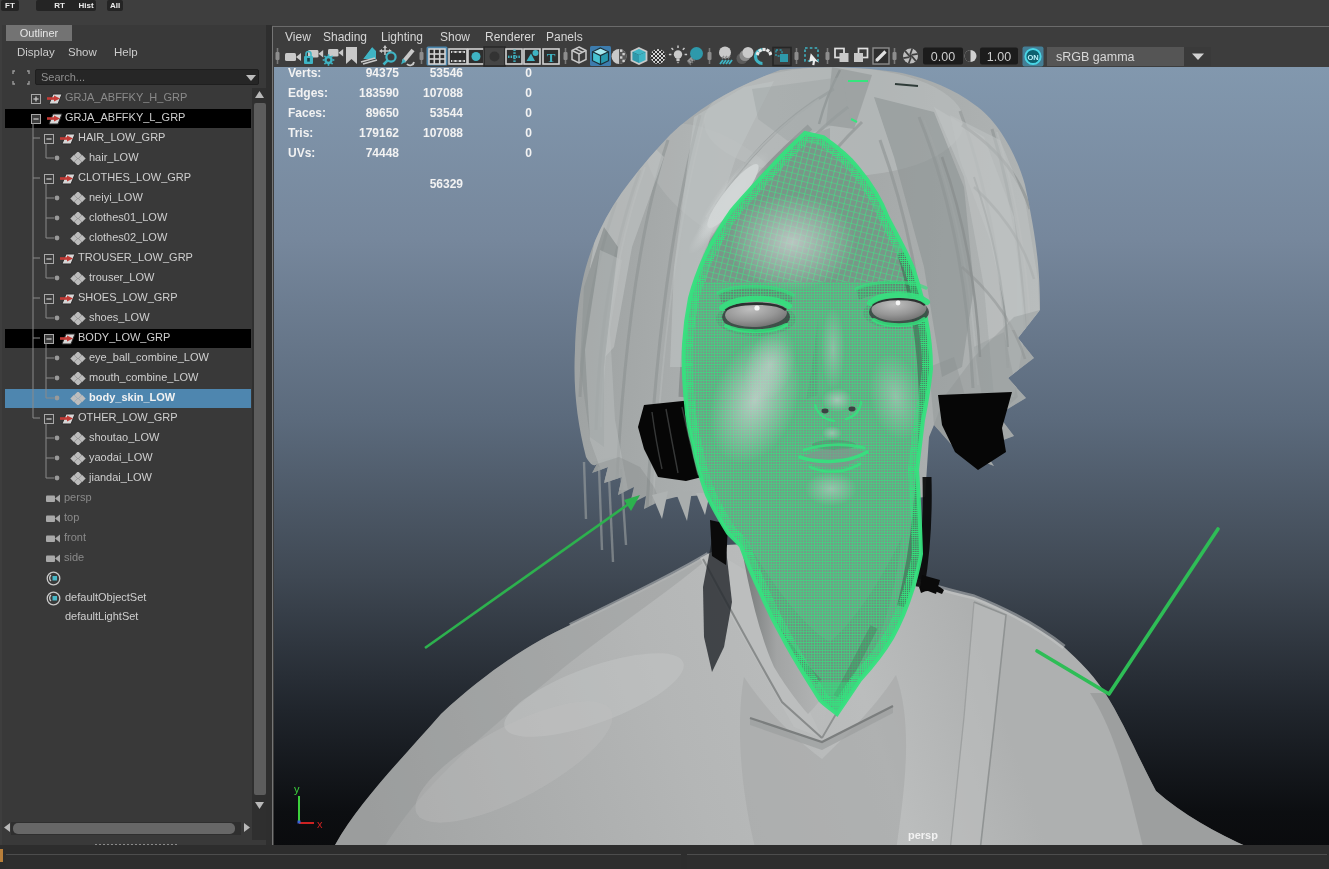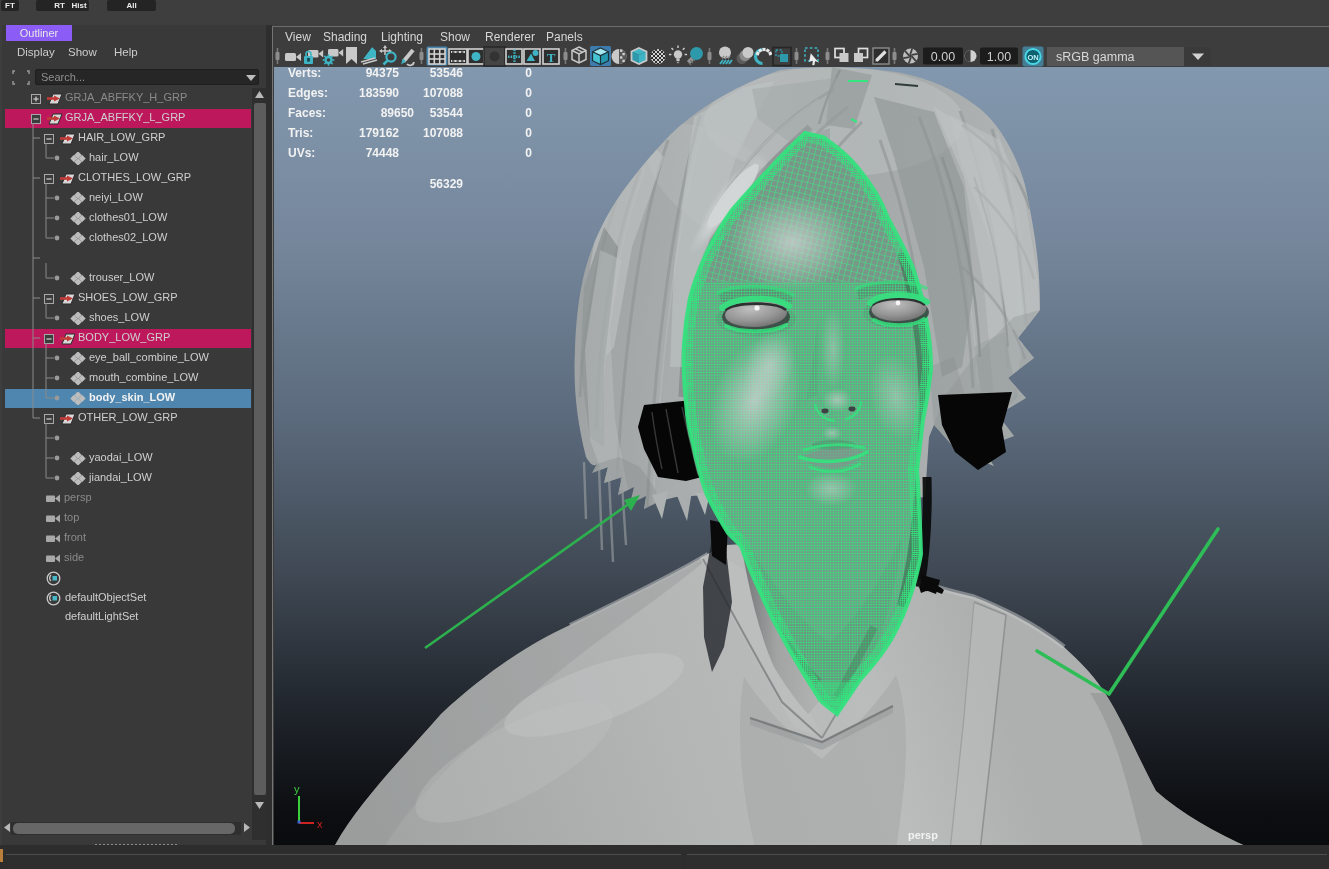--- a/index.html
+++ b/index.html
@@ -2,46 +2,46 @@
 <html><head>
 <meta charset="utf-8">
 <style>
   html,body{margin:0;padding:0;}
   body{width:1329px;height:869px;background:#3e3e3e;overflow:hidden;position:relative;
        font-family:"Liberation Sans",sans-serif;-webkit-font-smoothing:antialiased;}
   .abs{position:absolute;}
   .tbtn{position:absolute;top:0;height:11px;background:#242424;border-radius:2px;
         color:#ececec;font-size:8px;font-weight:bold;text-align:center;line-height:11px;}
   #outliner{position:absolute;left:2px;top:25px;width:264px;height:820px;background:#393939;}
-  #otab{position:absolute;left:4px;top:0;width:66px;height:16px;background:#8b5cf6;
+  #otab{position:absolute;left:4px;top:0;width:66px;height:16px;background:#737373;
         color:#e6e6e6;font-size:11px;line-height:16px;text-align:center;}
   .omenu{position:absolute;top:21px;color:#cccccc;font-size:11.5px;}
   #osearch{position:absolute;left:33px;top:44px;width:224px;height:16px;background:#262626;
         border:1px solid #1e1e1e;border-radius:2px;color:#8f8f8f;font-size:11px;line-height:15px;
         padding-left:5px;box-sizing:border-box;}
   .trow{position:absolute;left:3px;width:246px;height:19px;}
-  .tsel{background:#be185d;}
+  .tsel{background:#000000;}
   .tsel2{background:#4e86af;}
   .tt{position:absolute;top:2.5px;font-size:11px;color:#cfcfcf;white-space:pre;}
   .dim{color:#8a8a8a;}
   .blk{color:#f2f2f2;font-weight:bold;}
   #vpanel{position:absolute;left:272px;top:26px;width:1057px;height:825px;
       border-left:1px solid #757575;border-top:1px solid #6b6b6b;background:#3d3d3d;box-sizing:border-box;}
   .vmenu{position:absolute;top:3px;color:#d6d6d6;font-size:12px;}
   #vscene{position:absolute;left:274px;top:67px;width:1055px;height:784px;}
   .hud{position:absolute;color:#f2f2f2;font-size:12px;font-weight:bold;white-space:pre;}
   .hudnum{position:absolute;color:#f2f2f2;font-size:12px;font-weight:bold;text-align:right;width:80px;}
   #bstrip{position:absolute;left:0;top:845px;width:1329px;height:24px;background:#2d2d2d;}
 </style>
 </head>
 <body>
 <div class="tbtn" style="left:1px;width:18px;">FT</div>
 <div class="tbtn" style="left:36px;width:47px;">RT</div>
-<div class="tbtn" style="left:69px;width:20px;">Hist</div>
-<div class="tbtn" style="left:107px;width:49px;">All</div>
+<div class="tbtn" style="left:76px;width:20px;">Hist</div>
+<div class="tbtn" style="left:107px;width:16px;">All</div>
 
 <div id="outliner">
   <div id="otab">Outliner</div>
   <div class="omenu" style="left:15px;">Display</div>
   <div class="omenu" style="left:66px;">Show</div>
   <div class="omenu" style="left:112px;">Help</div>
   <svg class="abs" style="left:9px;top:44px;" width="20" height="17" viewBox="0 0 20 17">
     <g stroke="#9a9a9a" stroke-width="1.4" fill="none">
       <path d="M4,2 L2,2 L2,5"></path>
         <path d="M16,2 L18,2 L18,5"></path>
@@ -131,20 +131,32 @@
     </div>
     <div class="trow" style="top:203.5px;">
       <svg class="abs" style="left:65px;top:3px;" width="16" height="13" viewBox="0 0 16 13">
         <rect x="-2.6" y="-2.6" width="5.2" height="5.2" transform="translate(8,3) rotate(45)" fill="#bdbdbd"></rect>
         <rect x="-2.6" y="-2.6" width="5.2" height="5.2" transform="translate(4,6.5) rotate(45)" fill="#bdbdbd"></rect>
         <rect x="-2.6" y="-2.6" width="5.2" height="5.2" transform="translate(12,6.5) rotate(45)" fill="#bdbdbd"></rect>
         <rect x="-2.6" y="-2.6" width="5.2" height="5.2" transform="translate(8,10) rotate(45)" fill="#bdbdbd"></rect>
       </svg>
       <div class="tt " style="left:84px;">clothes02_LOW</div>
     </div>
+    <div class="trow" style="top:223.5px;">
+      <svg class="abs" style="left:39px;top:5px;" width="10" height="10" viewBox="0 0 10 10">
+        <rect x="0.5" y="0.5" width="9" height="9" fill="#3c3c3c" stroke="#a8a8a8" stroke-width="1"></rect>
+        <line x1="2.4" y1="5" x2="7.6" y2="5" stroke="#d0d0d0" stroke-width="1.2"></line>
+      </svg>
+      <svg class="abs" style="left:54px;top:2px;" width="18" height="15" viewBox="0 0 18 15">
+        <polygon points="3,13 12,13 16,3 7,3" fill="#d6d6d6" stroke="#2a2a2a" stroke-width="1"></polygon>
+        <rect x="1" y="6.2" width="8" height="2.6" fill="#c33b36"></rect>
+        <polygon points="8,4.5 14,7.5 8,10.5" fill="#c33b36"></polygon>
+      </svg>
+      <div class="tt " style="left:73px;">TROUSER_LOW_GRP</div>
+    </div>
     <div class="trow" style="top:243.5px;">
       <svg class="abs" style="left:65px;top:3px;" width="16" height="13" viewBox="0 0 16 13">
         <rect x="-2.6" y="-2.6" width="5.2" height="5.2" transform="translate(8,3) rotate(45)" fill="#bdbdbd"></rect>
         <rect x="-2.6" y="-2.6" width="5.2" height="5.2" transform="translate(4,6.5) rotate(45)" fill="#bdbdbd"></rect>
         <rect x="-2.6" y="-2.6" width="5.2" height="5.2" transform="translate(12,6.5) rotate(45)" fill="#bdbdbd"></rect>
         <rect x="-2.6" y="-2.6" width="5.2" height="5.2" transform="translate(8,10) rotate(45)" fill="#bdbdbd"></rect>
       </svg>
       <div class="tt " style="left:84px;">trouser_LOW</div>
     </div>
     <div class="trow" style="top:263.5px;">
@@ -211,20 +223,29 @@
       <svg class="abs" style="left:39px;top:5px;" width="10" height="10" viewBox="0 0 10 10">
         <rect x="0.5" y="0.5" width="9" height="9" fill="#3c3c3c" stroke="#a8a8a8" stroke-width="1"></rect>
         <line x1="2.4" y1="5" x2="7.6" y2="5" stroke="#d0d0d0" stroke-width="1.2"></line>
       </svg>
       <svg class="abs" style="left:54px;top:2px;" width="18" height="15" viewBox="0 0 18 15">
         <polygon points="3,13 12,13 16,3 7,3" fill="#d6d6d6" stroke="#2a2a2a" stroke-width="1"></polygon>
         <rect x="1" y="6.2" width="8" height="2.6" fill="#c33b36"></rect>
         <polygon points="8,4.5 14,7.5 8,10.5" fill="#c33b36"></polygon>
       </svg>
       <div class="tt " style="left:73px;">OTHER_LOW_GRP</div>
+    </div>
+    <div class="trow" style="top:403.5px;">
+      <svg class="abs" style="left:65px;top:3px;" width="16" height="13" viewBox="0 0 16 13">
+        <rect x="-2.6" y="-2.6" width="5.2" height="5.2" transform="translate(8,3) rotate(45)" fill="#bdbdbd"></rect>
+        <rect x="-2.6" y="-2.6" width="5.2" height="5.2" transform="translate(4,6.5) rotate(45)" fill="#bdbdbd"></rect>
+        <rect x="-2.6" y="-2.6" width="5.2" height="5.2" transform="translate(12,6.5) rotate(45)" fill="#bdbdbd"></rect>
+        <rect x="-2.6" y="-2.6" width="5.2" height="5.2" transform="translate(8,10) rotate(45)" fill="#bdbdbd"></rect>
+      </svg>
+      <div class="tt " style="left:84px;">shoutao_LOW</div>
     </div>
     <div class="trow" style="top:423.5px;">
       <svg class="abs" style="left:65px;top:3px;" width="16" height="13" viewBox="0 0 16 13">
         <rect x="-2.6" y="-2.6" width="5.2" height="5.2" transform="translate(8,3) rotate(45)" fill="#bdbdbd"></rect>
         <rect x="-2.6" y="-2.6" width="5.2" height="5.2" transform="translate(4,6.5) rotate(45)" fill="#bdbdbd"></rect>
         <rect x="-2.6" y="-2.6" width="5.2" height="5.2" transform="translate(12,6.5) rotate(45)" fill="#bdbdbd"></rect>
         <rect x="-2.6" y="-2.6" width="5.2" height="5.2" transform="translate(8,10) rotate(45)" fill="#bdbdbd"></rect>
       </svg>
       <div class="tt " style="left:84px;">yaodai_LOW</div>
     </div>
@@ -770,21 +791,21 @@
     <text x="43" y="761" font-size="11" fill="#cc2222" font-family="Liberation Sans,sans-serif">x</text>
   </svg>
 
 <div class="hud" style="left:288px;top:66px;">Verts:</div>
 <div class="hud" style="left:288px;top:86px;">Edges:</div>
 <div class="hud" style="left:288px;top:106px;">Faces:</div>
 <div class="hud" style="left:288px;top:126px;">Tris:</div>
 <div class="hud" style="left:288px;top:146px;">UVs:</div>
 <div class="hudnum" style="left:319px;top:66px;">94375</div>
 <div class="hudnum" style="left:319px;top:86px;">183590</div>
-<div class="hudnum" style="left:334px;top:106px;">89650</div>
+<div class="hudnum" style="left:319px;top:106px;">89650</div>
 <div class="hudnum" style="left:319px;top:126px;">179162</div>
 <div class="hudnum" style="left:319px;top:146px;">74448</div>
 <div class="hudnum" style="left:383px;top:66px;">53546</div>
 <div class="hudnum" style="left:383px;top:86px;">107088</div>
 <div class="hudnum" style="left:383px;top:106px;">53544</div>
 <div class="hudnum" style="left:383px;top:126px;">107088</div>
 <div class="hudnum" style="left:383px;top:146px;margin-top:31px;">56329</div>
 <div class="hudnum" style="left:452px;top:66px;">0</div>
 <div class="hudnum" style="left:452px;top:86px;">0</div>
 <div class="hudnum" style="left:452px;top:106px;">0</div>

